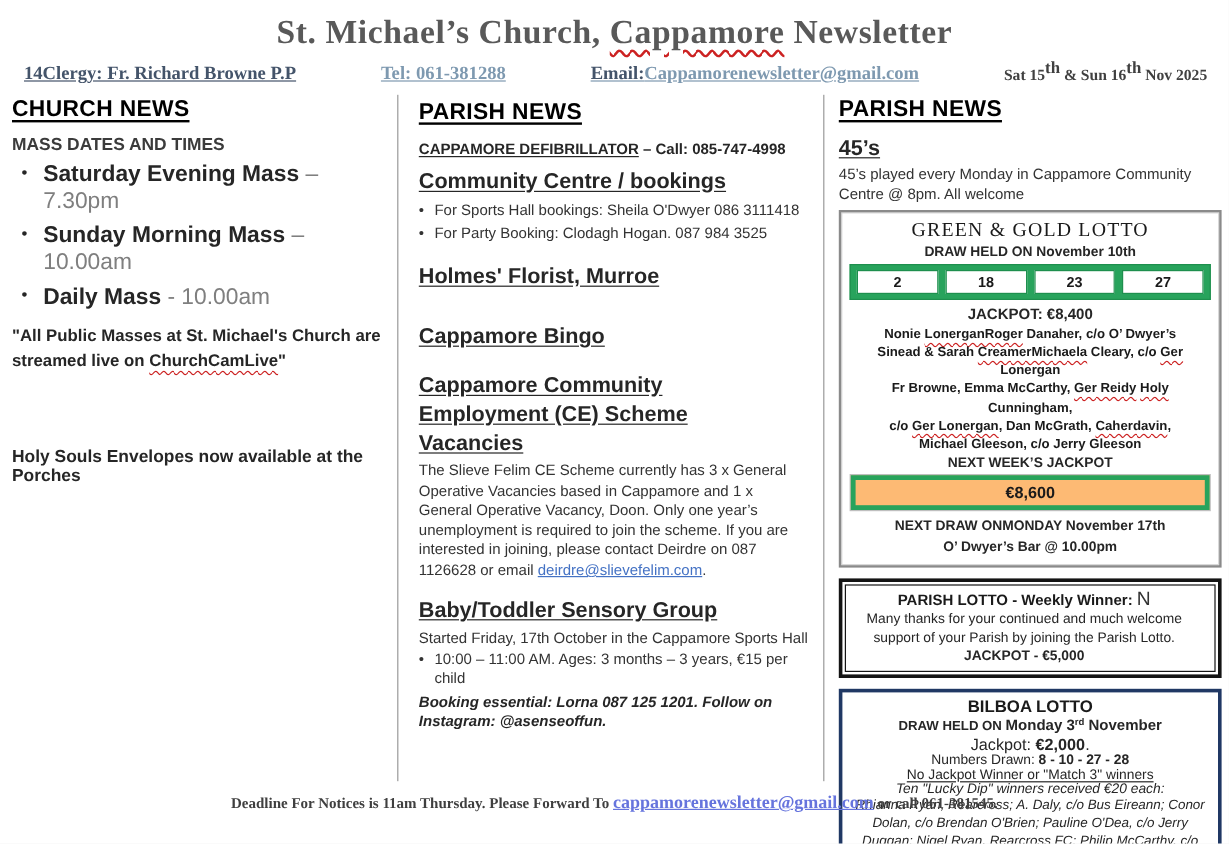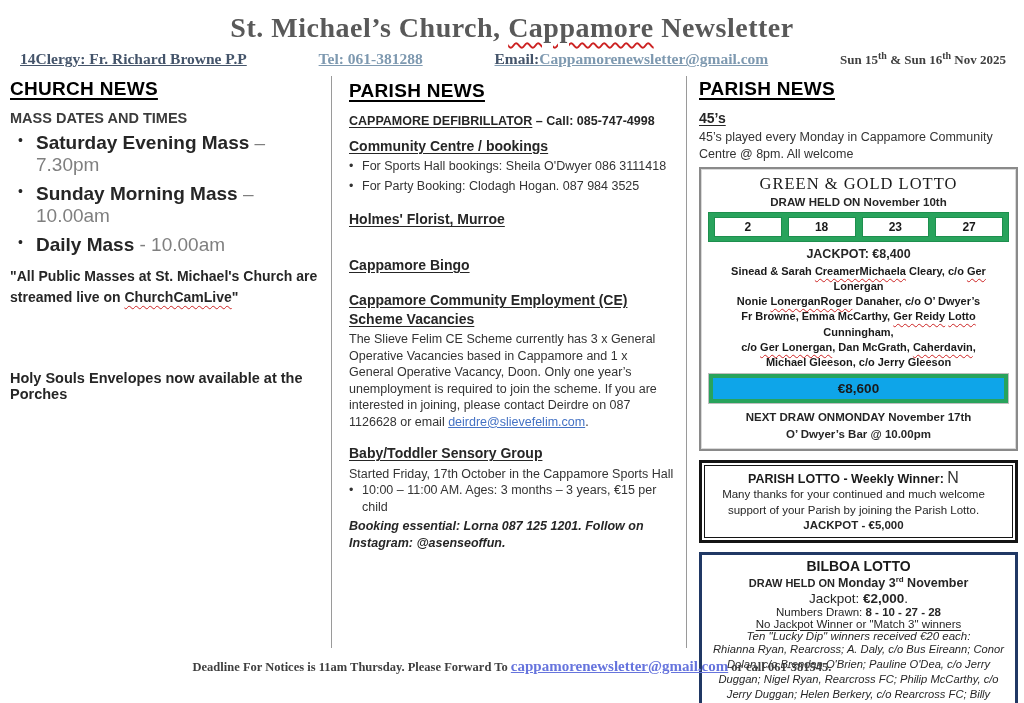--- a/index.html
+++ b/index.html
@@ -12,21 +12,21 @@
     font-size:28px; color:#595959; letter-spacing:0.5px; }
   .squiggle-title { text-decoration:underline wavy #cc2222; text-decoration-thickness:2px; text-underline-offset:5px; }
   .header-info { display:flex; align-items:baseline; justify-content:space-between;
     padding:6px 18px 0 20px; font-family:"Liberation Serif", serif; font-weight:bold; }
   .clergy { color:#44546a; font-size:15.5px; text-decoration:underline; }
   .tel { color:#7e99b0; font-size:15.5px; text-decoration:underline; cursor:pointer; }
   .email-wrap { font-size:15.5px; text-decoration:underline; text-decoration-color:#7e99b0; }
   .email-label { color:#44546a; }
   .email { color:#7e99b0; cursor:pointer; }
   .issue-date { color:#404040; font-size:13px; white-space:nowrap; }
-  .issue-date sup { font-size:10px; }
+  .issue-date sup { font-size:14px; }
 
   
   .columns { display:flex; margin-top:8px; height:572px; }
   .col { height:100%; }
   .col-left  { width:332px; padding:0 10px 0 10px; border-right:1px solid #9a9a9a; }
   .col-mid   { width:355px; padding:0 12px 0 17px; border-right:1px solid #9a9a9a; }
   .col-right { flex:1; padding:0 6px 0 12px; }
 
   .section-heading { font-size:19px; font-weight:bold; color:#000;
     text-decoration:underline; text-decoration-thickness:2px; text-underline-offset:3px;
@@ -38,21 +38,21 @@
   .mass-list li { font-size:19px; padding-left:20px; position:relative; margin-bottom:7px; color:#262626; }
   .mass-list li::before { content:"•"; position:absolute; left:2px; font-size:14px; }
   .mass-label { font-weight:bold; color:#262626; }
   .mass-time { color:#7f7f7f; }
   .streamed { font-size:14px; font-weight:bold; color:#262626; margin-top:10px; line-height:1.5; width:315px; }
   .squiggle { text-decoration:underline wavy #cc2222; text-decoration-thickness:1px; text-underline-offset:3px; }
   .holy-souls { font-size:14.5px; font-weight:bold; color:#262626; margin-top:62px; }
 
   
   .col-mid { font-size:12.5px; color:#333; line-height:1.32; }
-  .sub-head { font-size:14px; font-weight:bold; color:#262626;
+  .sub-head { font-size:18px; font-weight:bold; color:#262626;
     text-decoration:underline; text-underline-offset:2px; margin-bottom:3px; }
   .defib-line { font-size:12.5px; font-weight:bold; color:#262626; margin-bottom:7px; }
   .defib-title { text-decoration:underline; text-underline-offset:2px; }
   .dot-list { list-style:none; }
   .dot-list li { padding-left:13px; position:relative; margin-bottom:3px; }
   .dot-list li::before { content:"•"; position:absolute; left:0; }
   .block { margin-bottom:14px; }
   .gap-lg { margin-bottom:27px; }
   .gap-md { margin-bottom:17px; }
   .link { color:#4472c4; text-decoration:underline; cursor:pointer; }
@@ -65,21 +65,21 @@
   .gg-box { border:2px solid #8a8a8a; box-shadow:0 0 0 1px #d9d9d9 inset; padding:5px 7px 7px 7px; }
   .gg-title { text-align:center; font-family:"Liberation Serif", serif; font-size:16.5px;
     color:#1a1a1a; letter-spacing:1px; margin-bottom:2px; }
   .gg-draw { text-align:center; font-weight:bold; font-size:11.5px; color:#262626; margin-bottom:4px; }
   .num-strip { background:#28a35c; border:1px solid #1e8f4e; display:flex; gap:6px; padding:4px 5px; }
   .num-cell { flex:1; background:#fff; border:1px solid #1e8f4e; box-shadow:0 0 0 1px #fff inset;
     text-align:center; font-weight:bold; font-size:12px; color:#1a1a1a; padding:2px 0; }
   .gg-jackpot { text-align:center; font-weight:bold; font-size:12.5px; color:#262626; margin:5px 0 3px 0; }
   .gg-names { text-align:center; font-weight:bold; font-size:11px; color:#1a1a1a; line-height:1.38; }
   .gg-nextweek { text-align:center; font-weight:bold; font-size:11.5px; color:#262626; margin-top:2px; }
-  .gg-amount-box { border:4px solid #28a35c; box-shadow:0 0 0 1px #bfbfbf; background:#0ea5e9;
+  .gg-amount-box { border:4px solid #28a35c; box-shadow:0 0 0 1px #bfbfbf; background:#fdba74;
     text-align:center; font-weight:bold; font-size:13.5px; color:#1a1a1a; padding:3px 0; margin:4px 1px 6px 1px; }
   .gg-nextdraw { text-align:center; font-weight:bold; font-size:11.5px; color:#262626; line-height:1.45; }
 
   .parish-box { border:3px solid #141414; padding:2px; margin-top:9px; }
   .parish-box-inner { border:1px solid #141414; padding:3px 16px 4px 6px; text-align:center; }
   .pl-title { font-weight:bold; font-size:12.5px; color:#1a1a1a; }
   .pl-n { font-weight:normal; font-size:16px; }
   .pl-body { font-size:11.5px; color:#262626; line-height:1.32; }
   .pl-jackpot { font-weight:bold; }
 
@@ -105,21 +105,21 @@
 <body>
 
 <div class="page">
 
   <header class="masthead">
     <h1 class="newsletter-title"><span>St. Michael’s Church, </span><span class="squiggle-title">Cappamore</span><span> Newsletter</span></h1>
     <div class="header-info">
       <span class="clergy">14Clergy: Fr. Richard Browne P.P</span>
       <a class="tel">Tel: 061-381288</a>
       <span class="email-wrap"><span class="email-label">Email:</span><a class="email">Cappamorenewsletter@gmail.com</a></span>
-      <span class="issue-date"><span>Sun 15</span><sup>th</sup><span> &amp; Sun 16</span><sup>th</sup><span> Nov 2025</span></span>
+      <span class="issue-date"><span>Sat 15</span><sup>th</sup><span> &amp; Sun 16</span><sup>th</sup><span> Nov 2025</span></span>
     </div>
   </header>
 
   <main class="columns">
 
     <section class="col col-left">
       <h2 class="section-heading">CHURCH NEWS</h2>
       <h3 class="mass-heading">MASS DATES AND TIMES</h3>
       <ul class="mass-list">
         <li><span class="mass-label">Saturday Evening Mass</span><span class="mass-time"> – 7.30pm</span></li>
@@ -173,26 +173,27 @@
         <div class="gg-title">GREEN &amp; GOLD LOTTO</div>
         <div class="gg-draw">DRAW HELD ON November 10th</div>
         <div class="num-strip">
           <div class="num-cell">2</div>
           <div class="num-cell">18</div>
           <div class="num-cell">23</div>
           <div class="num-cell">27</div>
         </div>
         <div class="gg-jackpot">JACKPOT: €8,400</div>
         <div class="gg-names">
+          <div><span>Nonie </span><span class="squiggle">LonerganRoger</span><span> Danaher, c/o O’ Dwyer’s</span></div>
           <div><span>Sinead &amp; Sarah </span><span class="squiggle">CreamerMichaela</span><span> Cleary, c/o </span><span class="squiggle">Ger</span><span> Lonergan</span></div>
-          <div><span>Nonie </span><span class="squiggle">LonerganRoger</span><span> Danaher, c/o O’ Dwyer’s</span></div>
-          <div><span>Fr Browne, Emma McCarthy, </span><span class="squiggle">Ger Reidy</span><span> </span><span class="squiggle">Lotto</span><span> Cunningham,</span></div>
+          <div><span>Fr Browne, Emma McCarthy, </span><span class="squiggle">Ger Reidy</span><span> </span><span class="squiggle">Holy</span><span> Cunningham,</span></div>
           <div><span>c/o </span><span class="squiggle">Ger Lonergan</span><span>, Dan McGrath, </span><span class="squiggle">Caherdavin</span><span>,</span></div>
           <div><span>Michael Gleeson, c/o Jerry Gleeson</span></div>
         </div>
+        <div class="gg-nextweek">NEXT WEEK’S JACKPOT</div>
         <div class="gg-amount-box">€8,600</div>
         <div class="gg-nextdraw">
           <div>NEXT DRAW ONMONDAY November 17th</div>
           <div>O’ Dwyer’s Bar @ 10.00pm</div>
         </div>
       </div>
 
       <div class="parish-box">
         <div class="parish-box-inner">
           <div><span class="pl-title">PARISH LOTTO - Weekly Winner</span><span class="pl-title">: </span><span class="pl-n">N</span></div>

